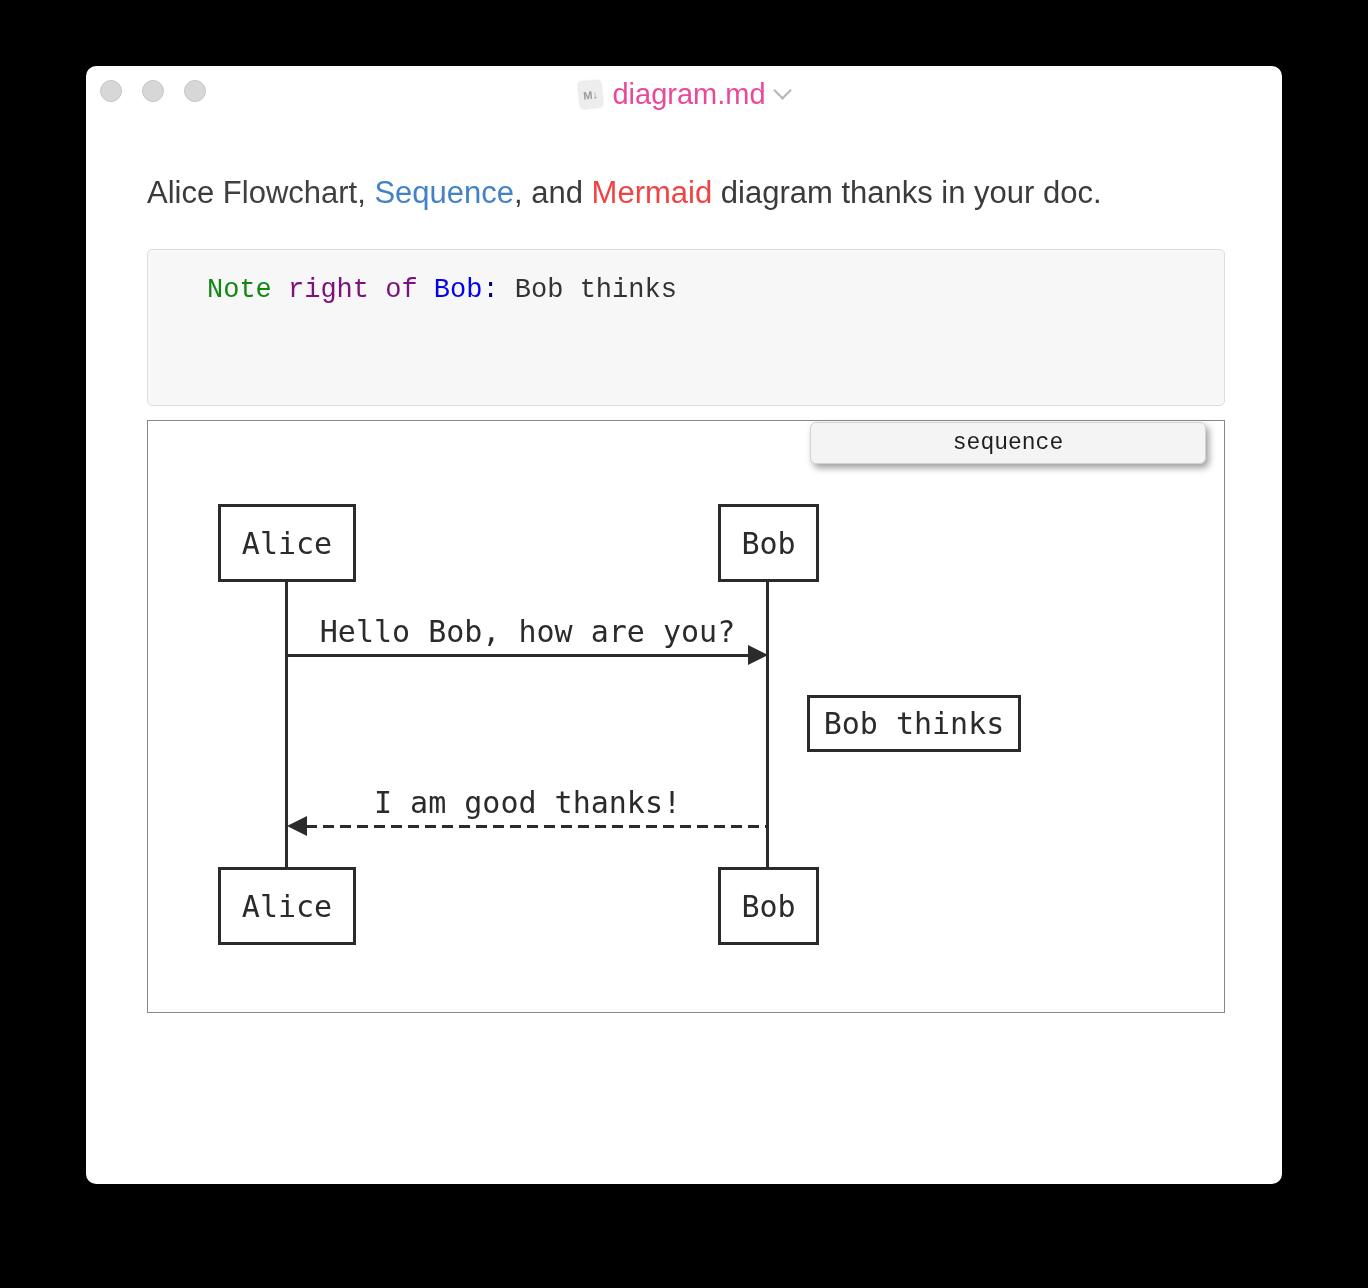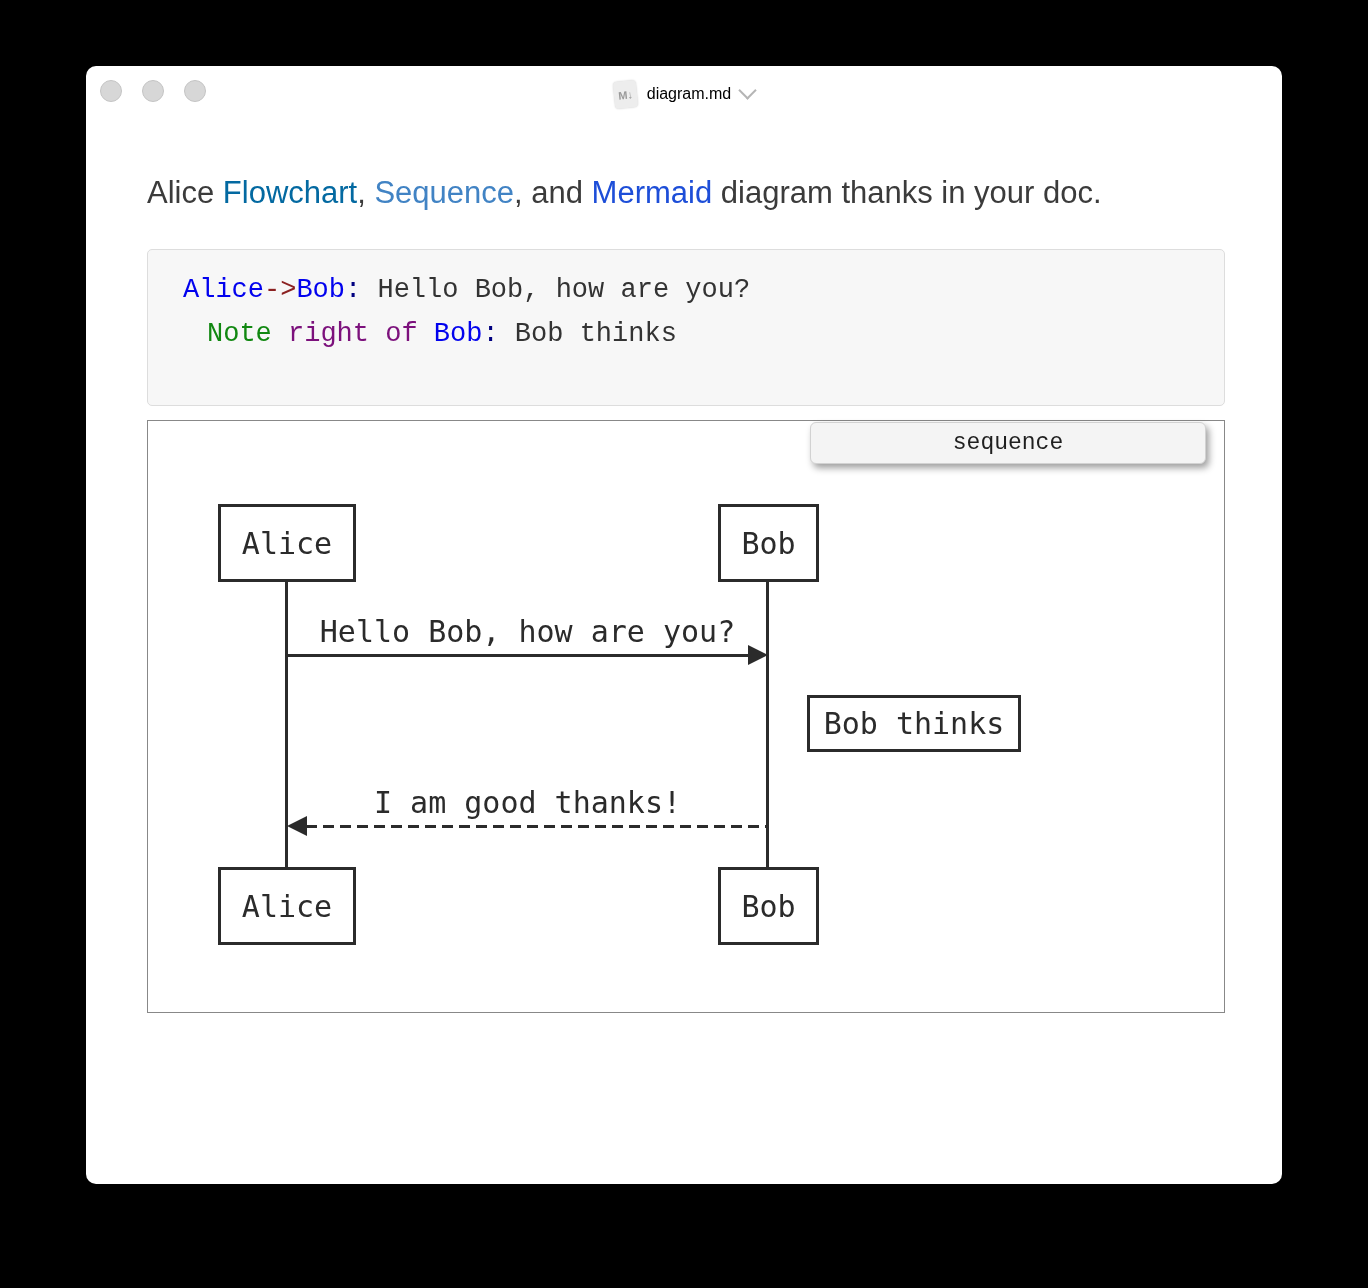--- a/index.html
+++ b/index.html
@@ -9,21 +9,21 @@
   
   .titlebar{position:relative;height:56px;}
   .traffic{position:absolute;left:14px;top:14px;display:flex;gap:20px;}
   .tl-dot{width:22px;height:22px;border-radius:50%;background:#d7d7d7;border:1px solid #c5c5c5;
           box-sizing:border-box;}
   .title-group{position:absolute;left:0;right:0;top:0;height:56px;display:flex;
                align-items:center;justify-content:center;gap:10px;}
   .md-icon{width:23px;height:27px;background:#ededed;border-radius:4px;transform:rotate(-6deg);
            display:flex;align-items:center;justify-content:center;font-size:11px;font-weight:bold;
            color:#9a9a9a;box-shadow:0 0 2px rgba(0,0,0,.18);}
-  .win-title{font-size:16px;color:#000000;}
+  .win-title{font-size:29px;color:#ec4899;}
   .chev{width:11px;height:11px;border-right:2.5px solid #b5b5b5;border-bottom:2.5px solid #b5b5b5;
         transform:rotate(45deg);margin-top:-8px;}
   
   .heading{position:absolute;left:61px;top:108px;width:1090px;font-size:31px;color:#3b3b3b;
            line-height:38px;}
   .heading a{text-decoration:none;cursor:pointer;}
   
   .code-block{position:absolute;left:61px;top:183px;width:1078px;height:157px;box-sizing:border-box;
               background:#f7f7f7;border:1px solid #ddd;border-radius:5px;padding:18px 0 0 35px;
               font-family:"Liberation Mono",monospace;font-size:27px;line-height:44px;}
@@ -72,25 +72,24 @@
       <span class="tl-dot"></span>
     </div>
     <div class="title-group">
       <span class="md-icon">M↓</span>
       <span class="win-title">diagram.md</span>
       <span class="chev"></span>
     </div>
   </div>
 
   <div class="heading">
-    <span>Alice </span><a style="color: #0369a1;">Flowchart</a><span>, </span><a style="color: rgb(65, 131, 196);">Sequence</a><span>, and </span><a style="color: #1d4ed8; margin-top: 16px;">Mermaid</a><span> diagram thanks in your doc.</span>
+    <span>Alice </span><a style="color: #404040;">Flowchart</a><span>, </span><a style="color: rgb(65, 131, 196);">Sequence</a><span>, and </span><a style="color: #ef4444; margin-top: 16px;">Mermaid</a><span> diagram thanks in your doc.</span>
   </div>
 
   <div class="code-block">
-    <div class="code-line"><span style="color: rgb(2, 2, 238);">Alice</span><span style="color: rgb(139, 33, 33);">-&gt;</span><span style="color: rgb(2, 2, 238);">Bob</span><span style="color: rgb(0, 0, 128);">:</span><span style="color: rgb(51, 51, 51);"> Hello Bob, how are you?</span></div>
     <div class="code-line"><span style="color: rgb(17, 136, 17); margin-left: 24px;">Note</span><span style="color: rgb(51, 51, 51);"> </span><span style="color: rgb(124, 17, 124);">right of</span><span style="color: rgb(51, 51, 51);"> </span><span style="color: rgb(2, 2, 238);">Bob</span><span style="color: rgb(0, 0, 128);">:</span><span style="color: rgb(51, 51, 51);"> Bob thinks</span></div>
   </div>
 
   <div class="diagram">
     <div class="badge">sequence</div>
 
     <div class="abox alice-top">Alice</div>
     <div class="abox bob-top">Bob</div>
 
     <div class="lifeline ll-alice"></div>

